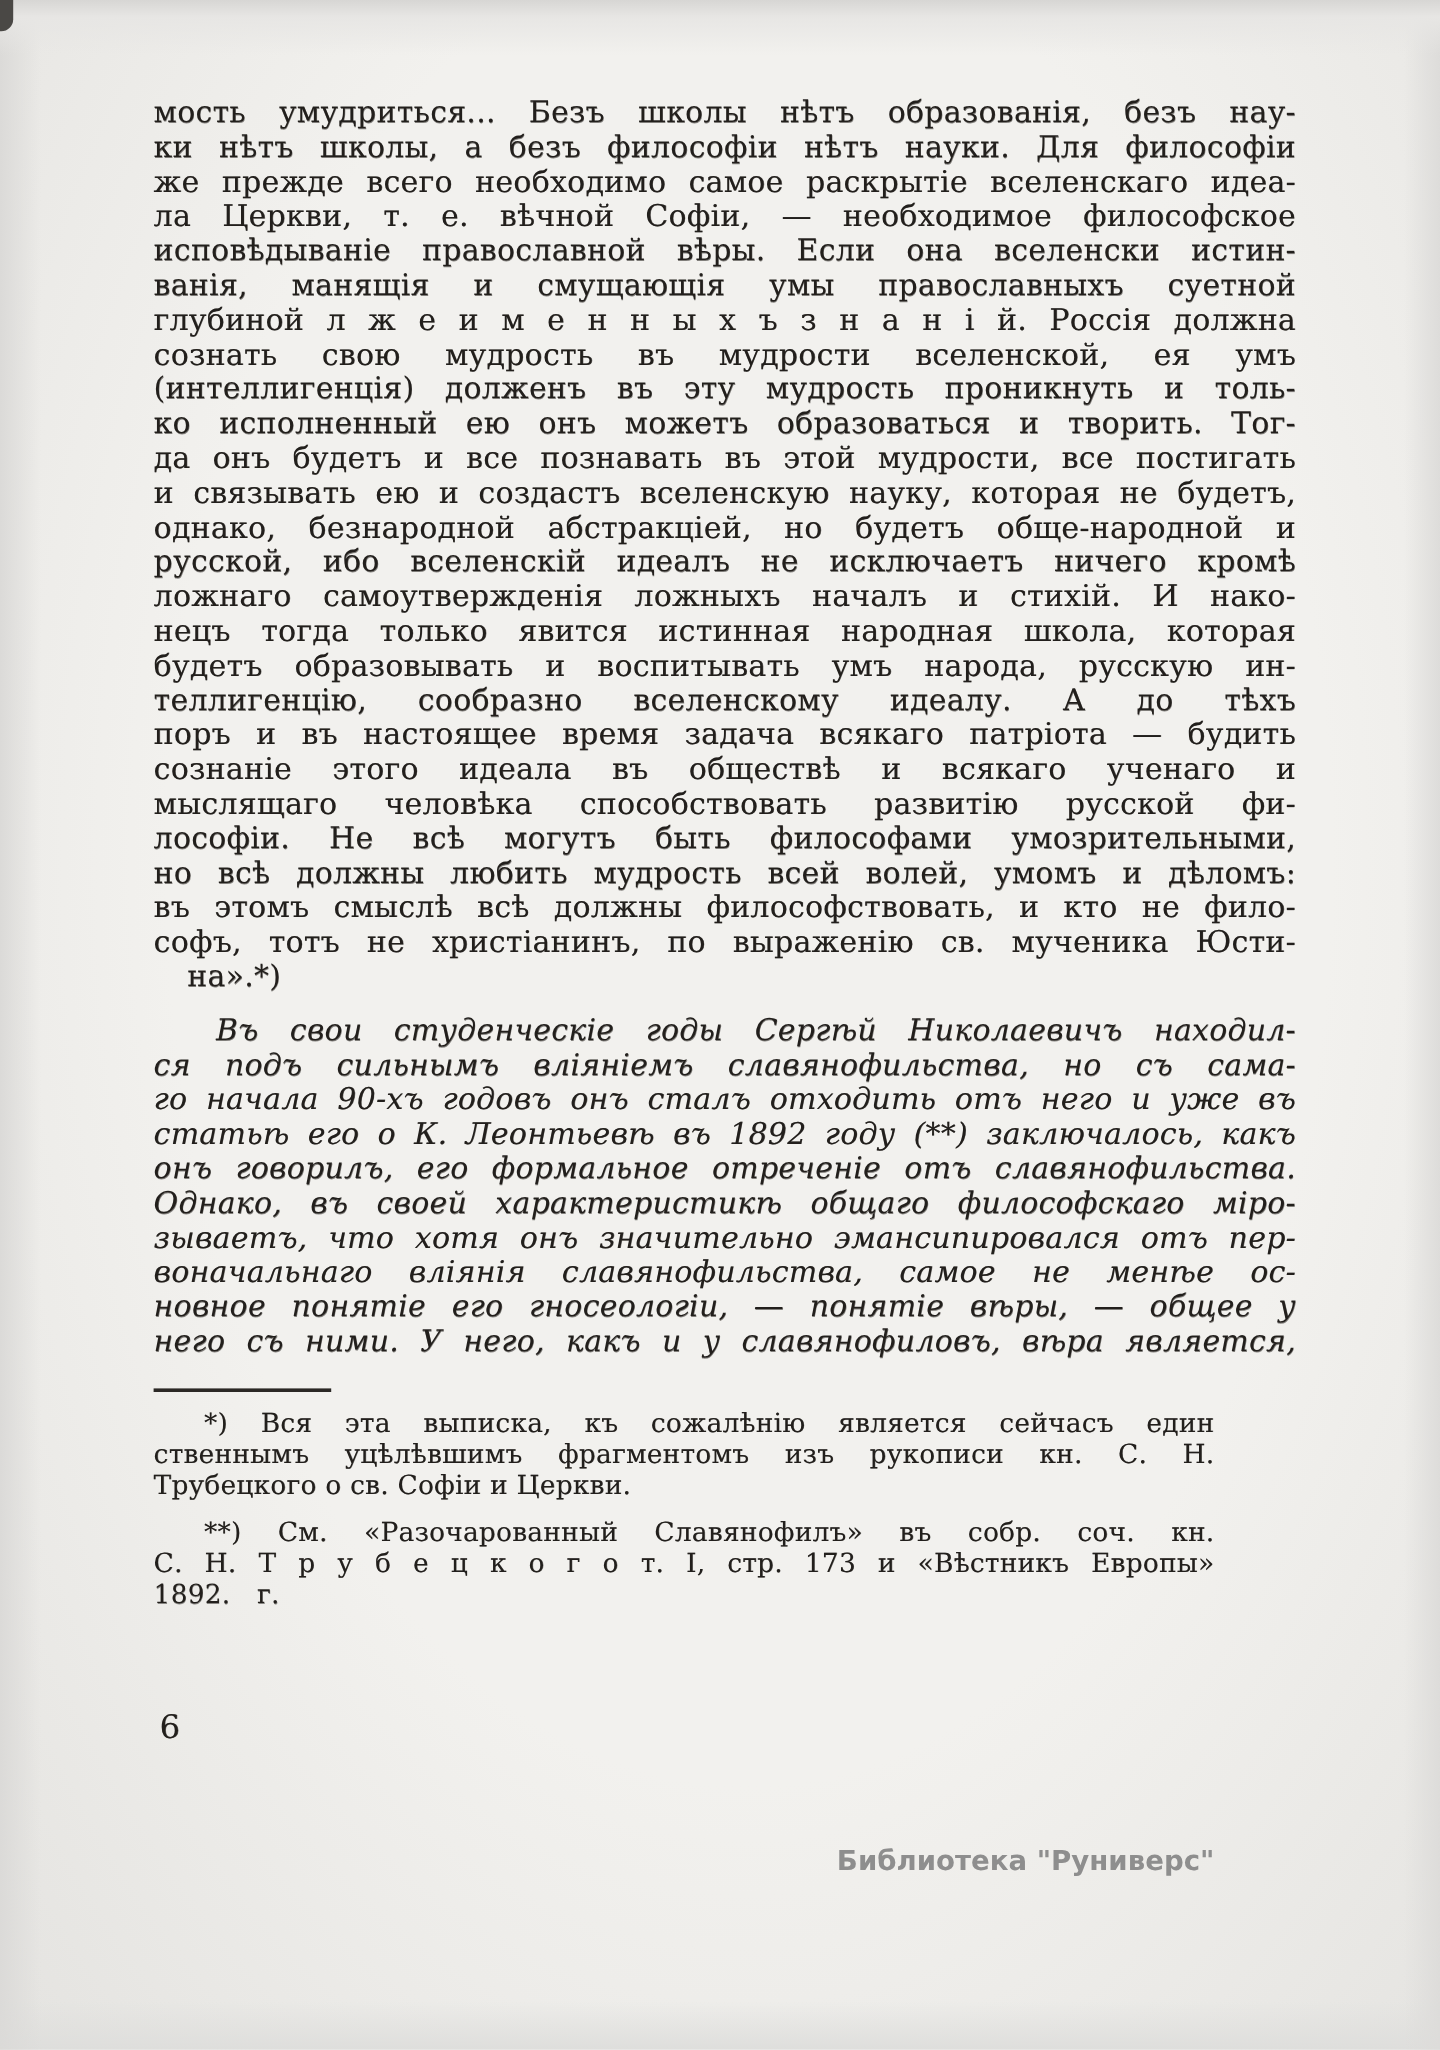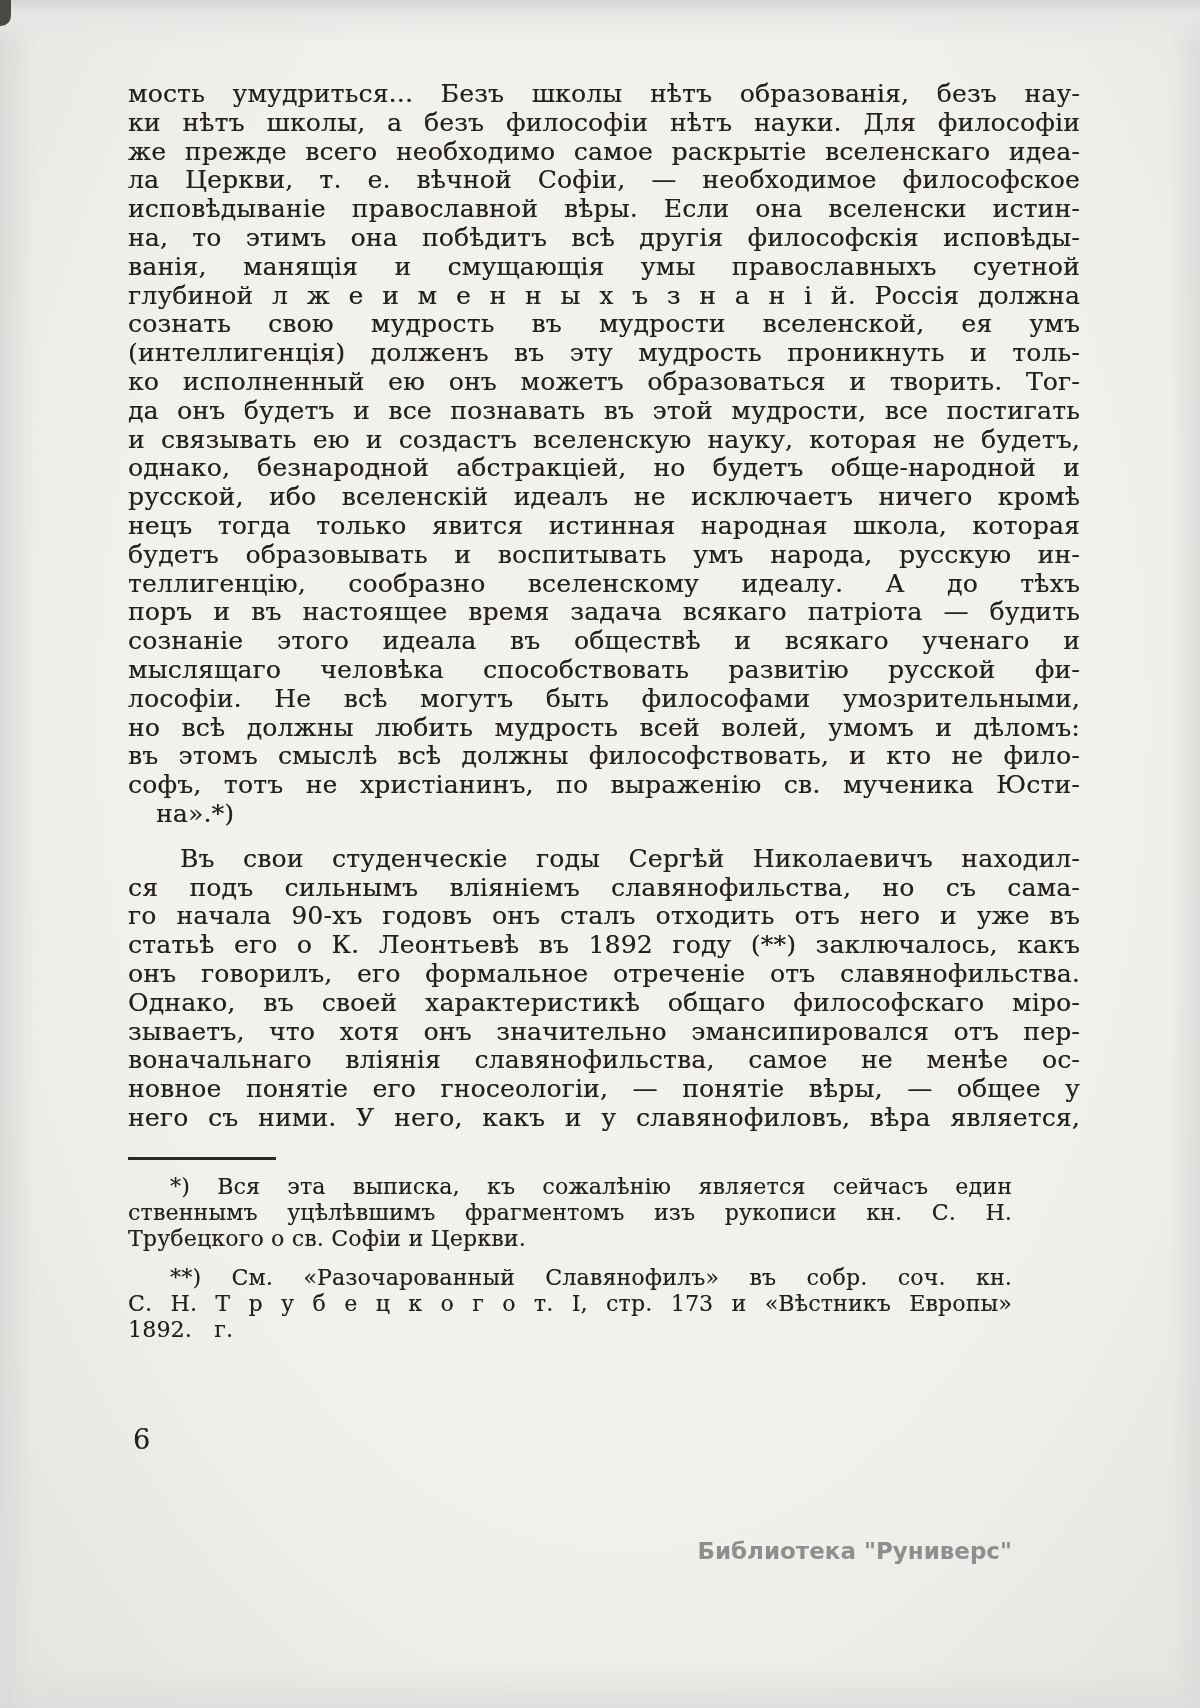--- a/index.html
+++ b/index.html
@@ -42,20 +42,21 @@
     text-align-last: justify;
     letter-spacing: 0.2px;
     text-shadow: 0.3px 0.3px 0 rgba(34,31,28,0.55);
   }
   .para-first .line:last-child {
     text-align-last: left;
     margin-left: 28px;
   }
   .para-second {
     margin-top: 16px;
+    font-style: italic;
   }
   .para-second .line:first-child {
     text-indent: 52px;
   }
   .fn-rule {
     border: none;
     border-top: 3px solid #2b2825;
     width: 148px;
     margin: 24px 0 0 0;
   }
@@ -99,30 +100,30 @@
   <div class="corner-mark"></div>
 
   <main class="text-block">
 
     <div class="para para-first">
         <div class="line">мость умудриться... Безъ школы нѣтъ образованія, безъ нау-</div>
         <div class="line">ки нѣтъ школы, а безъ философіи нѣтъ науки. Для философіи</div>
         <div class="line">же прежде всего необходимо самое раскрытіе вселенскаго идеа-</div>
         <div class="line">ла Церкви, т. е. вѣчной Софіи, — необходимое философское</div>
         <div class="line">исповѣдываніе православной вѣры. Если она вселенски истин-</div>
-        <div class="line">на, то этимъ она побѣдитъ всѣ другія философскія исповѣды-</div>
         <div class="line">ванія, манящія и смущающія умы православныхъ суетной</div>
         <div class="line">глубиной л ж е и м е н н ы х ъ з н а н і й. Россія должна</div>
         <div class="line">сознать свою мудрость въ мудрости вселенской, ея умъ</div>
         <div class="line">(интеллигенція) долженъ въ эту мудрость проникнуть и толь-</div>
         <div class="line">ко исполненный ею онъ можетъ образоваться и творить. Тог-</div>
         <div class="line">да онъ будетъ и все познавать въ этой мудрости, все постигать</div>
         <div class="line">и связывать ею и создастъ вселенскую науку, которая не будетъ,</div>
         <div class="line">однако, безнародной абстракціей, но будетъ обще-народной и</div>
         <div class="line">русской, ибо вселенскій идеалъ не исключаетъ ничего кромѣ</div>
+        <div class="line">ложнаго самоутвержденія ложныхъ началъ и стихій. И нако-</div>
         <div class="line">нецъ тогда только явится истинная народная школа, которая</div>
         <div class="line">будетъ образовывать и воспитывать умъ народа, русскую ин-</div>
         <div class="line">теллигенцію, сообразно вселенскому идеалу. А до тѣхъ</div>
         <div class="line">поръ и въ настоящее время задача всякаго патріота — будить</div>
         <div class="line">сознаніе этого идеала въ обществѣ и всякаго ученаго и</div>
         <div class="line">мыслящаго человѣка способствовать развитію русской фи-</div>
         <div class="line">лософіи. Не всѣ могутъ быть философами умозрительными,</div>
         <div class="line">но всѣ должны любить мудрость всей волей, умомъ и дѣломъ:</div>
         <div class="line">въ этомъ смыслѣ всѣ должны философствовать, и кто не фило-</div>
         <div class="line">софъ, тотъ не христіанинъ, по выраженію св. мученика Юсти-</div>

